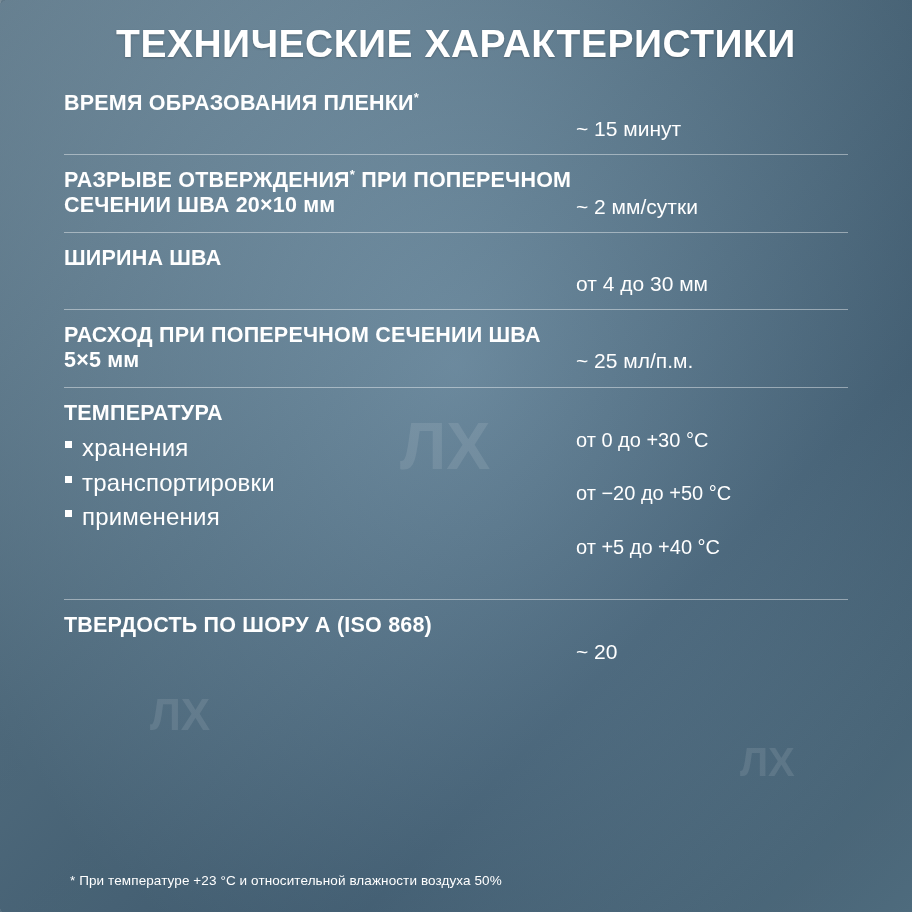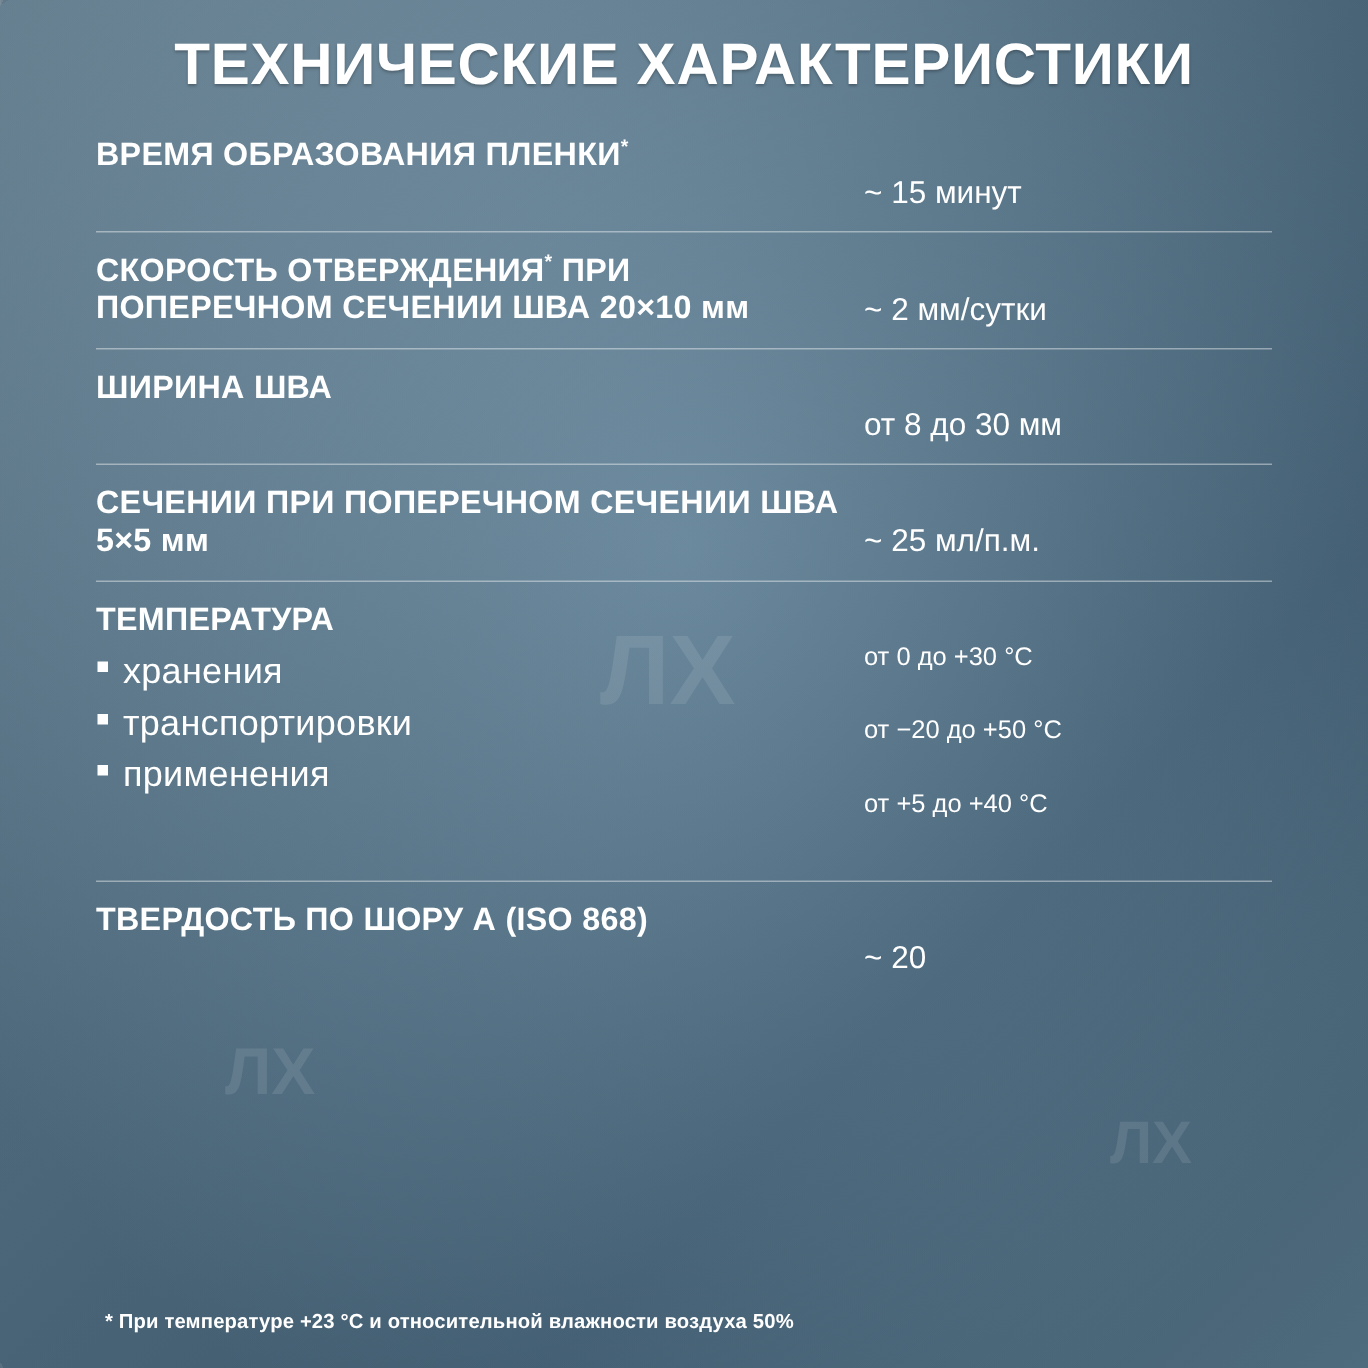--- a/index.html
+++ b/index.html
@@ -119,29 +119,29 @@
   }
   ul.sub li::before {
     content: "";
     position: absolute;
     left: 1px;
     top: 10px;
     width: 7px;
     height: 7px;
     background: #ffffff;
   }
-  .value-list .vline { line-height: 1.42; font-size: 17px; }
+  .value-list .vline { line-height: 1.42; font-size: 20px; }
   .value-list { padding-top: 44px; }
 
   .footnote {
     position: absolute;
     left: 70px;
     bottom: 24px;
     font-size: 13.5px;
-    font-weight: bold;
+    font-weight: normal;
     color: #ffffff;
     letter-spacing: .1px;
   }
 </style>
 </head>
 <body>
 
 <div class="page">
   <div class="bg-streaks"></div>
   <div class="bg-vign"></div>
@@ -162,41 +162,41 @@
           <td class="label">
             <span>ВРЕМЯ ОБРАЗОВАНИЯ ПЛЕНКИ</span><span class="sup">*</span>
           </td>
           <td class="value">
             <span>~ 15 минут</span>
           </td>
         </tr>
 
         <tr>
           <td class="label">
-            <span class="vline">СКОРОСТЬ ОТВЕРЖДЕНИЯ</span><span class="sup">*</span>
+            <span class="vline">РАЗРЫВЕ ОТВЕРЖДЕНИЯ</span><span class="sup">*</span>
             <span class="vline">ПРИ ПОПЕРЕЧНОМ СЕЧЕНИИ</span>
             <span class="vline">ШВА 20×10 мм</span>
           </td>
           <td class="value">
             <span>~ 2 мм/сутки</span>
           </td>
         </tr>
 
         <tr>
           <td class="label">
             <span>ШИРИНА ШВА</span>
           </td>
           <td class="value">
-            <span>от 8 до 30 мм</span>
-          </td>
-        </tr>
-
-        <tr>
-          <td class="label">
-            <span class="vline">СЕЧЕНИИ ПРИ ПОПЕРЕЧНОМ</span>
+            <span>от 4 до 30 мм</span>
+          </td>
+        </tr>
+
+        <tr>
+          <td class="label">
+            <span class="vline">РАСХОД ПРИ ПОПЕРЕЧНОМ</span>
             <span class="vline">СЕЧЕНИИ ШВА 5×5 мм</span>
           </td>
           <td class="value">
             <span>~ 25 мл/п.м.</span>
           </td>
         </tr>
 
         <tr>
           <td class="label">
             <span>ТЕМПЕРАТУРА</span>

